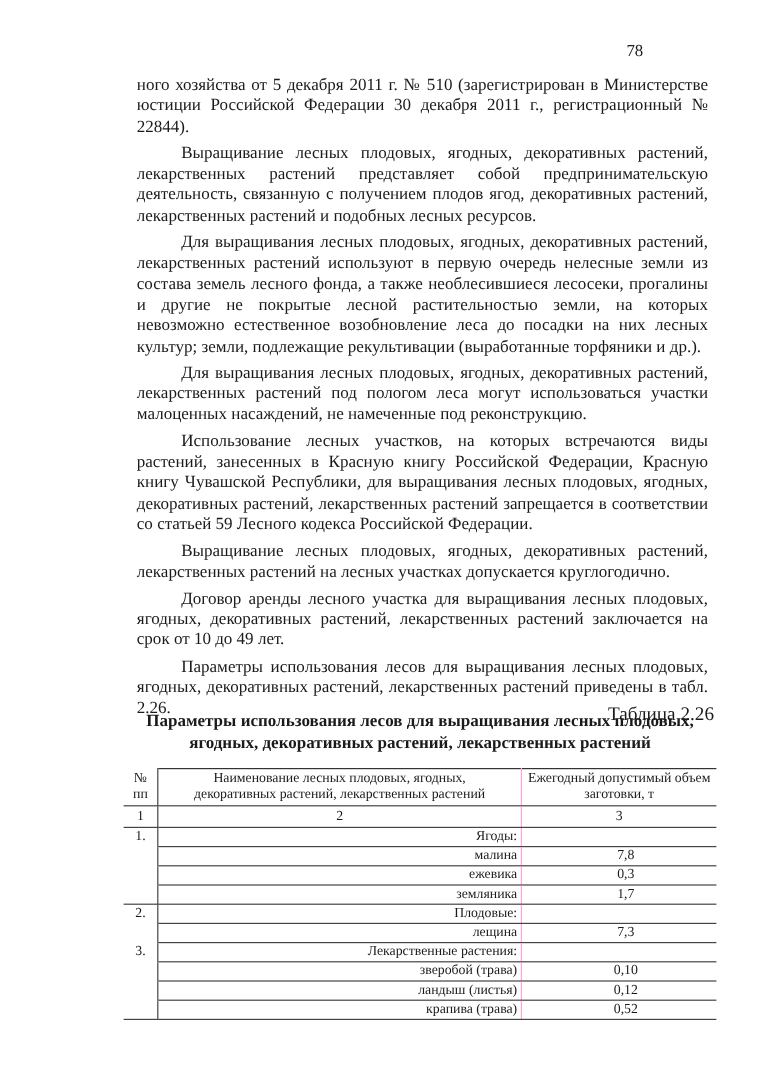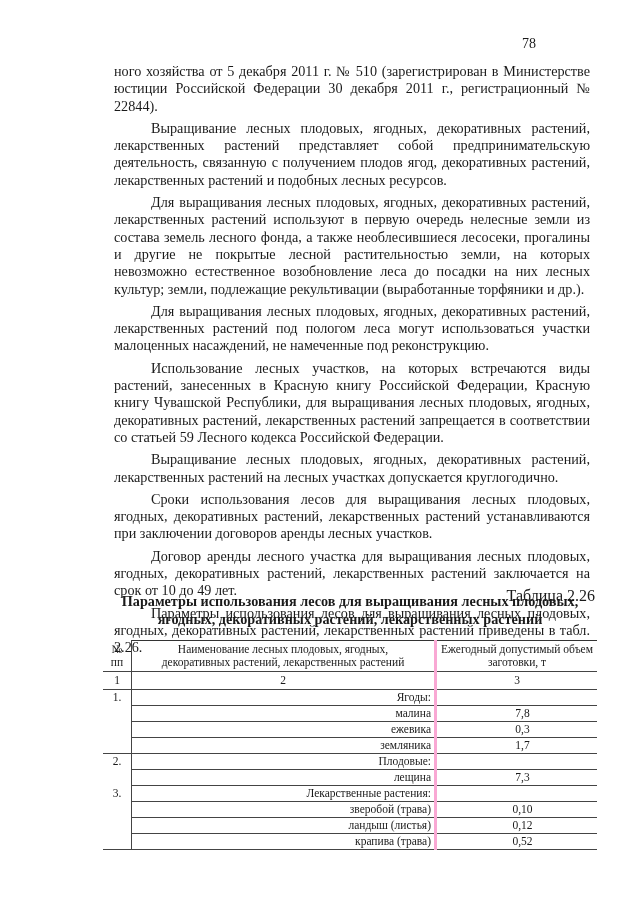--- a/index.html
+++ b/index.html
@@ -31,40 +31,39 @@
       position: absolute; top: 640px; left: 103px; width: 494px;
       border-collapse: collapse; font-size: 11.5px; line-height: 13px;
     }
     table.data td {
       border-bottom: 1px solid #444;
       padding: 1px 3px;
       vertical-align: middle;
       text-align: right;
     }
     table.data .c1 { width: 22px; text-align: center; border-right: 1px solid #444; }
-    table.data .c2 { width: 296px; border-right: 3px solid #f9a8d4; }
+    table.data .c2 { width: 296px; border-right: 1px solid #f9a8d4; }
     table.data .c3 { text-align: center; padding-left: 14px; }
     table.data tr.head td { text-align: center; padding: 2px 3px; }
     table.data tr.head td.c1 { border-top: none; }
     table.data tr.top-line td { border-top: 1.5px solid #333; }
     table.data td.nob { border-bottom: none; }
   </style>
 </head>
 <body>
 
 <div class="page-number">78</div>
 
 <div class="body-text">
   <p class="noindent">ного хозяйства от 5 декабря 2011 г. № 510 (зарегистрирован в Министерстве юстиции Российской Федерации 30 декабря 2011 г., регистрационный № 22844).</p>
   <p>Выращивание лесных плодовых, ягодных, декоративных растений, лекарственных растений представляет собой предпринимательскую деятельность, связанную с получением плодов ягод, декоративных растений, лекарственных растений и подобных лесных ресурсов.</p>
   <p>Для выращивания лесных плодовых, ягодных, декоративных растений, лекарственных растений используют в первую очередь нелесные земли из состава земель лесного фонда, а также необлесившиеся лесосеки, прогалины и другие не покрытые лесной растительностью земли, на которых невозможно естественное возобновление леса до посадки на них лесных культур; земли, подлежащие рекультивации (выработанные торфяники и др.).</p>
   <p>Для выращивания лесных плодовых, ягодных, декоративных растений, лекарственных растений под пологом леса могут использоваться участки малоценных насаждений, не намеченные под реконструкцию.</p>
   <p>Использование лесных участков, на которых встречаются виды растений, занесенных в Красную книгу Российской Федерации, Красную книгу Чувашской Республики, для выращивания лесных плодовых, ягодных, декоративных растений, лекарственных растений запрещается в соответствии со статьей 59 Лесного кодекса Российской Федерации.</p>
   <p>Выращивание лесных плодовых, ягодных, декоративных растений, лекарственных растений на лесных участках допускается круглогодично.</p>
-  <p>Сроки использования лесов для выращивания лесных плодовых, ягодных, декоративных растений, лекарственных растений устанавливаются при заключении договоров аренды лесных участков.</p>
   <p>Договор аренды лесного участка для выращивания лесных плодовых, ягодных, декоративных растений, лекарственных растений заключается на срок от 10 до 49 лет.</p>
   <p>Параметры использования лесов для выращивания лесных плодовых, ягодных, декоративных растений, лекарственных растений приведены в табл. 2.26.</p>
 </div>
 
 <div class="table-label">Таблица 2.26</div>
 <div class="table-title">Параметры использования лесов для выращивания лесных плодовых, ягодных, декоративных растений, лекарственных растений</div>
 
 <table class="data">
   <tbody>
     <tr class="head top-line">

